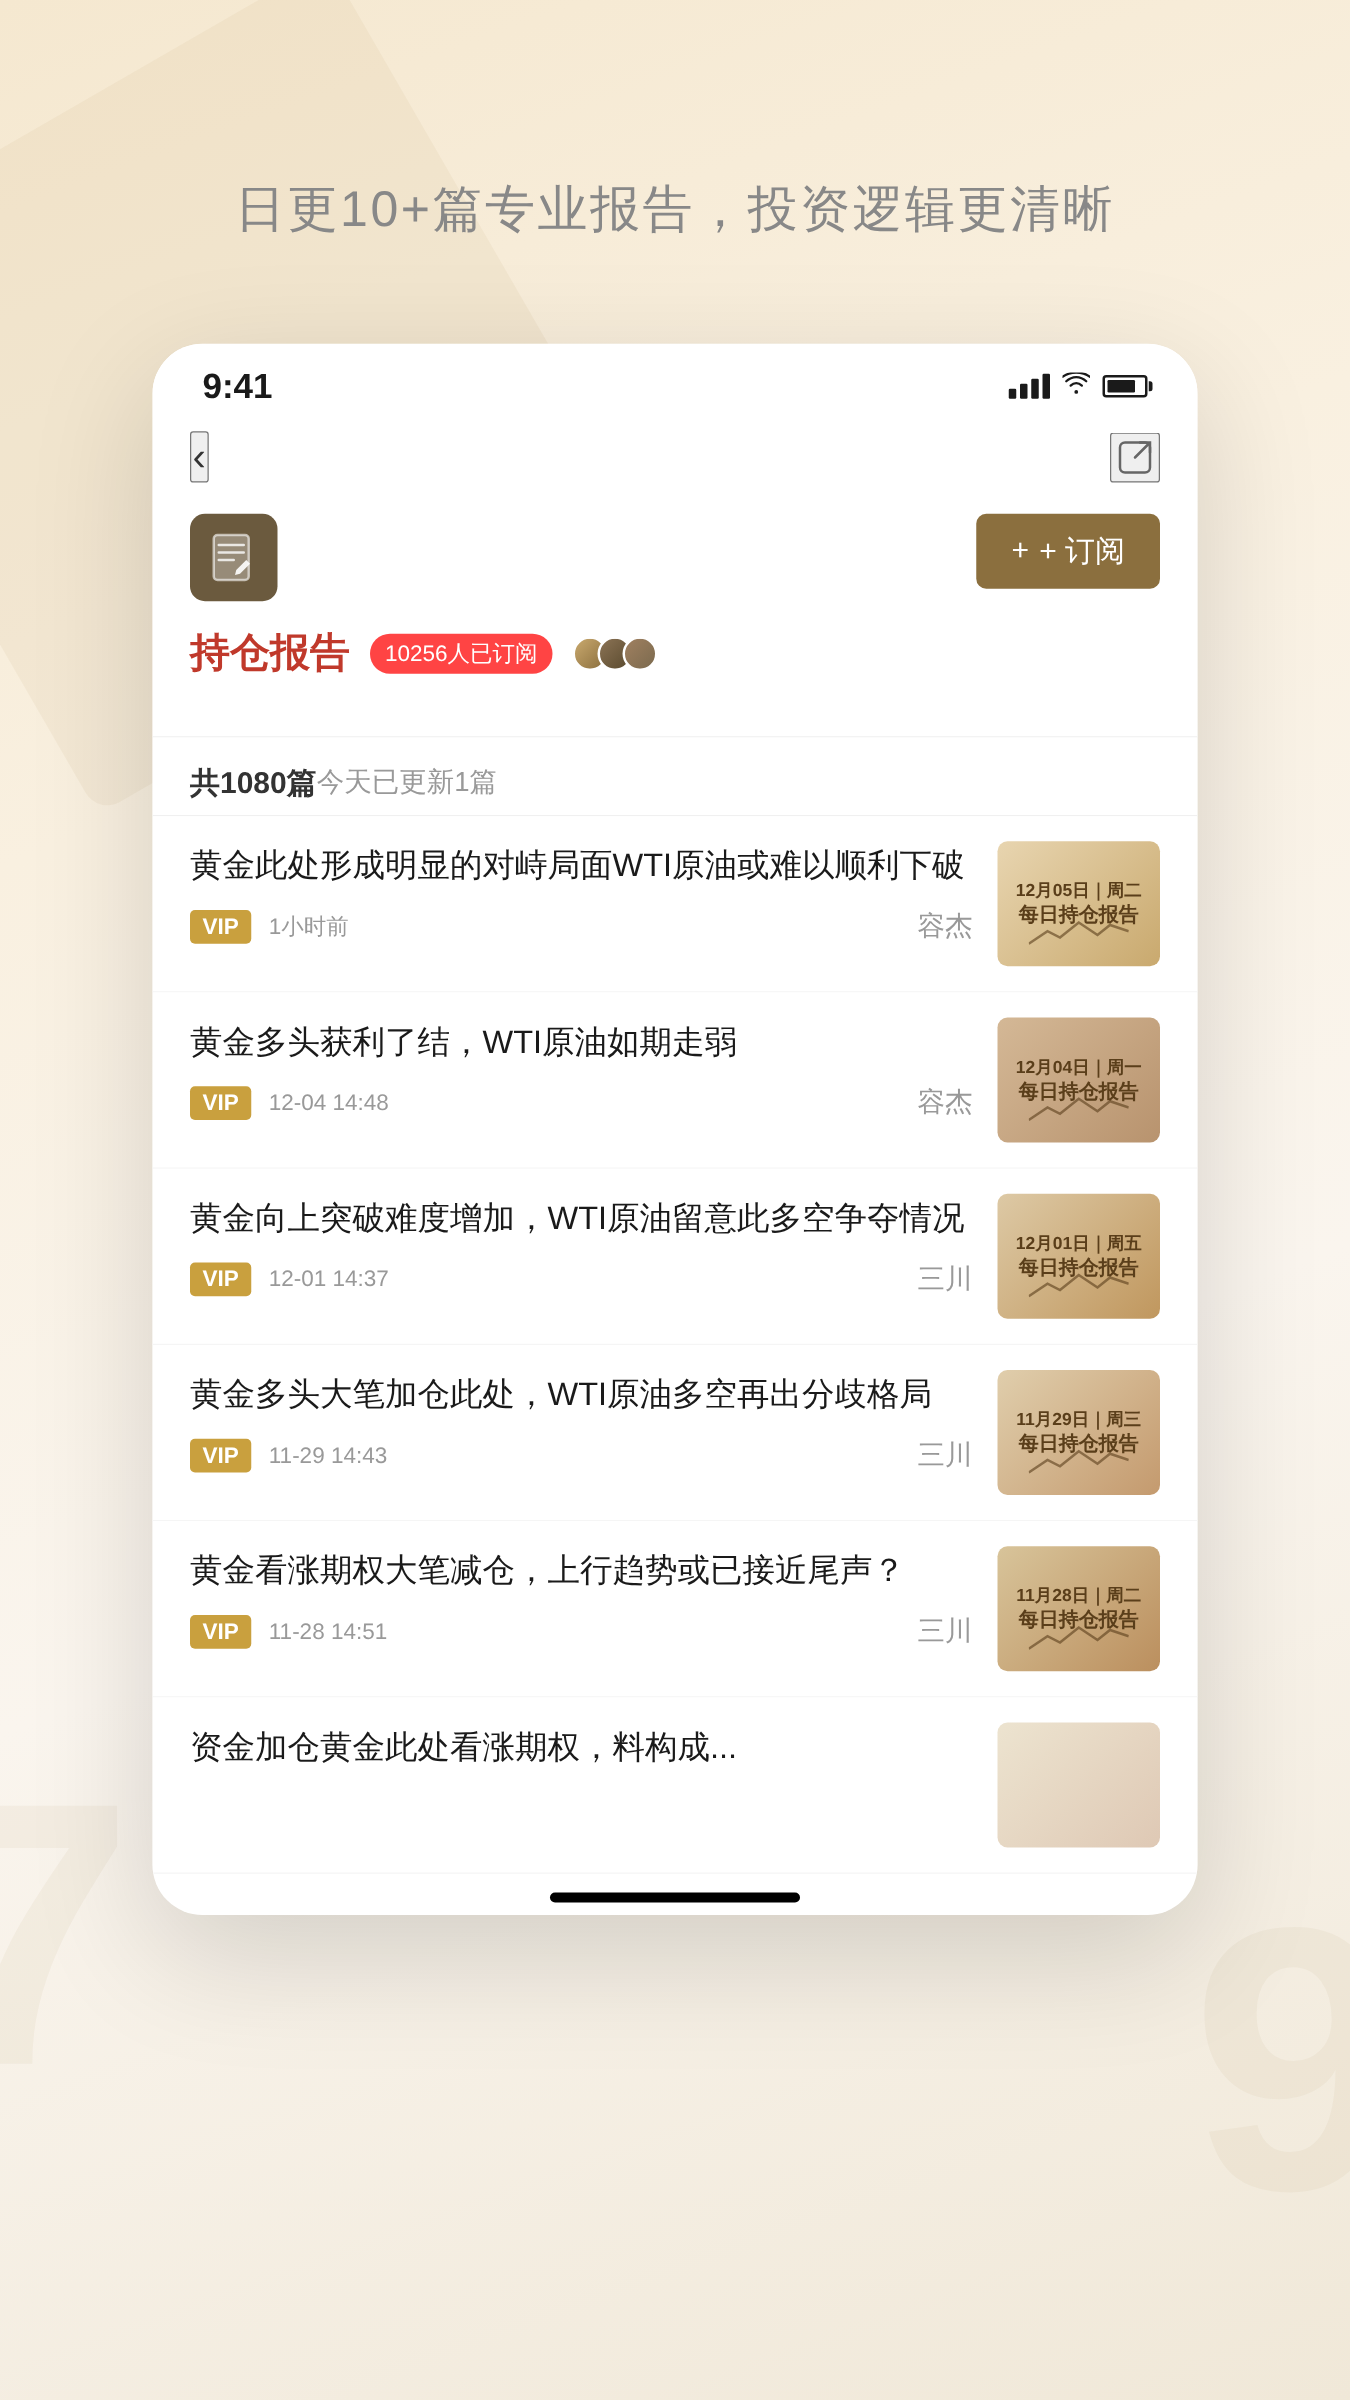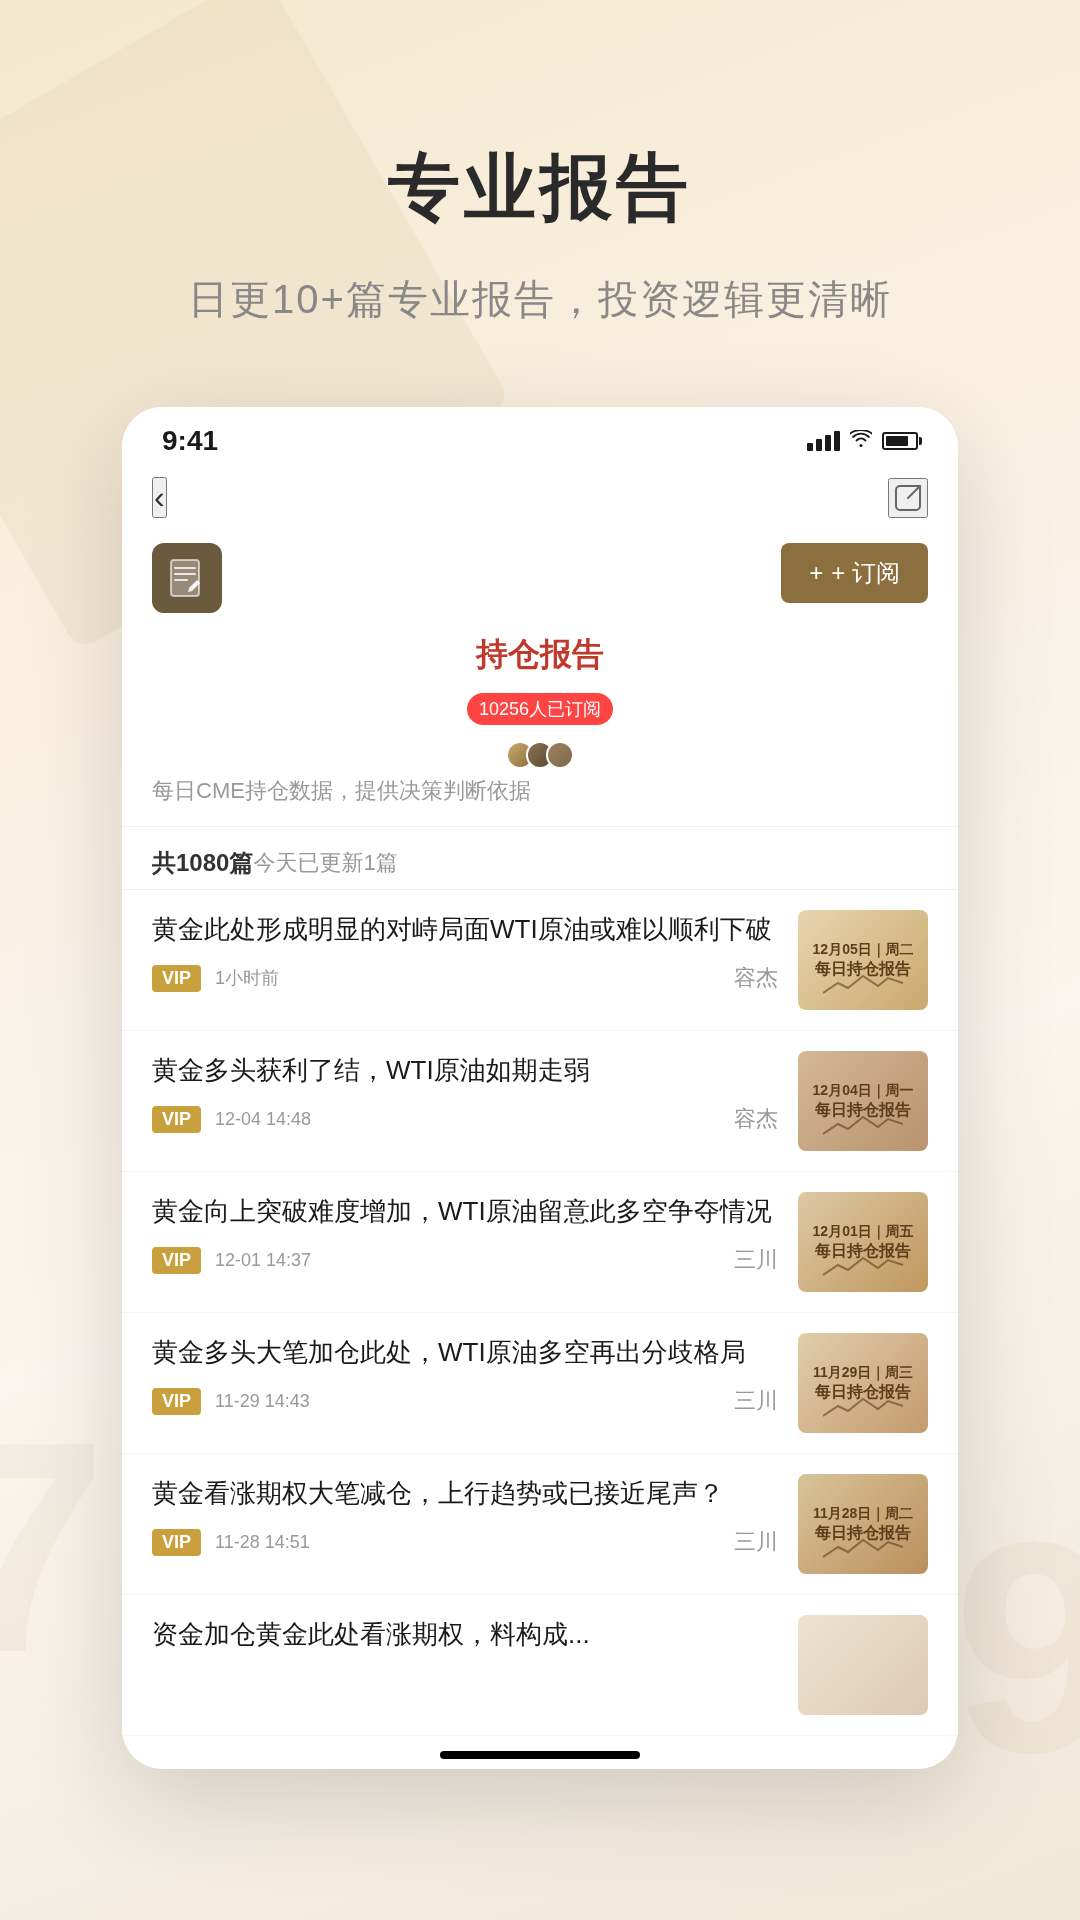--- a/index.html
+++ b/index.html
@@ -200,22 +200,21 @@
       cursor: pointer;
       display: flex;
       align-items: center;
       gap: 8px;
     }
 
     .report-title-row {
       display: flex;
       align-items: center;
       gap: 16px;
-      margin-bottom: 7px;
-      flex-direction: column;
+      margin-bottom: 24px;
     }
 
     .report-title {
       font-size: 32px;
       font-weight: 700;
       color: #c0392b;
     }
 
     .subscriber-badge {
       background: #ff4444;
@@ -406,21 +405,20 @@
 </head>
 <body>
 
 <div class="bg-deco"></div>
 
 <span class="bg-number bg-number-1">7</span>
 <span class="bg-number bg-number-2">9</span>
 
 <div class="page-content">
 
-  <h1 class="page-title">专业报告</h1>
   <p class="page-subtitle">日更10+篇专业报告，投资逻辑更清晰</p>
 
   <div class="phone-mockup">
 
     <div class="status-bar">
       <span class="status-time">9:41</span>
       <div class="status-icons">
         <div class="signal-bars">
           <span></span>
             <span></span>
@@ -470,21 +468,20 @@
         <span class="report-title">持仓报告</span>
         <div class="subscriber-badge">
           <span>10256人已订阅</span>
         </div>
         <div class="subscriber-avatars">
           <span></span>
           <span></span>
           <span></span>
         </div>
       </div>
-      <p class="report-desc">每日CME持仓数据，提供决策判断依据</p>
     </div>
 
     <div class="article-list-header">
       <span class="total-count">共1080篇</span>
       <span class="today-update">今天已更新1篇</span>
     </div>
 
     <div id="article-list">
         <div class="article-item">
       <div class="article-content">

